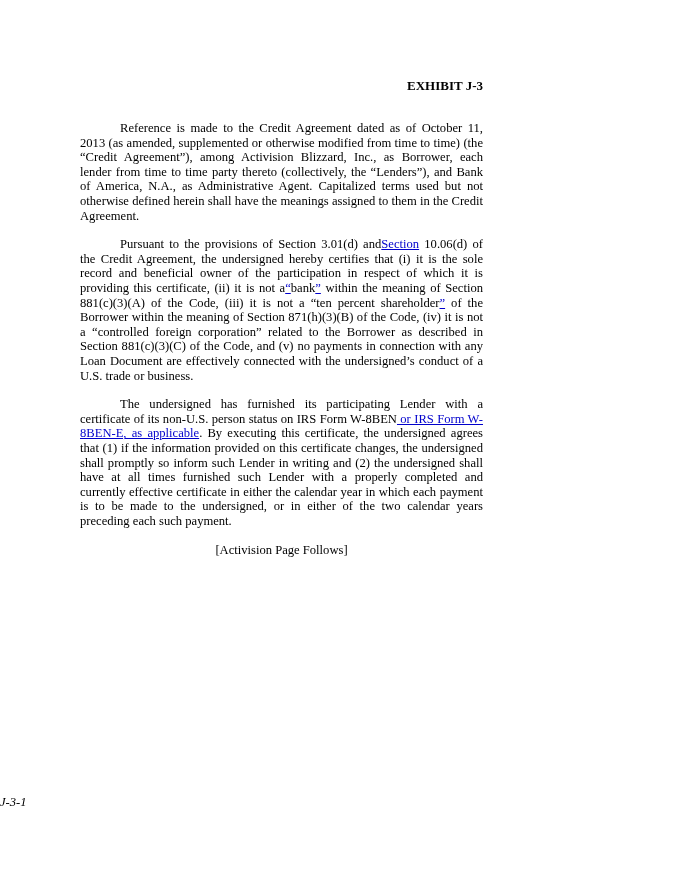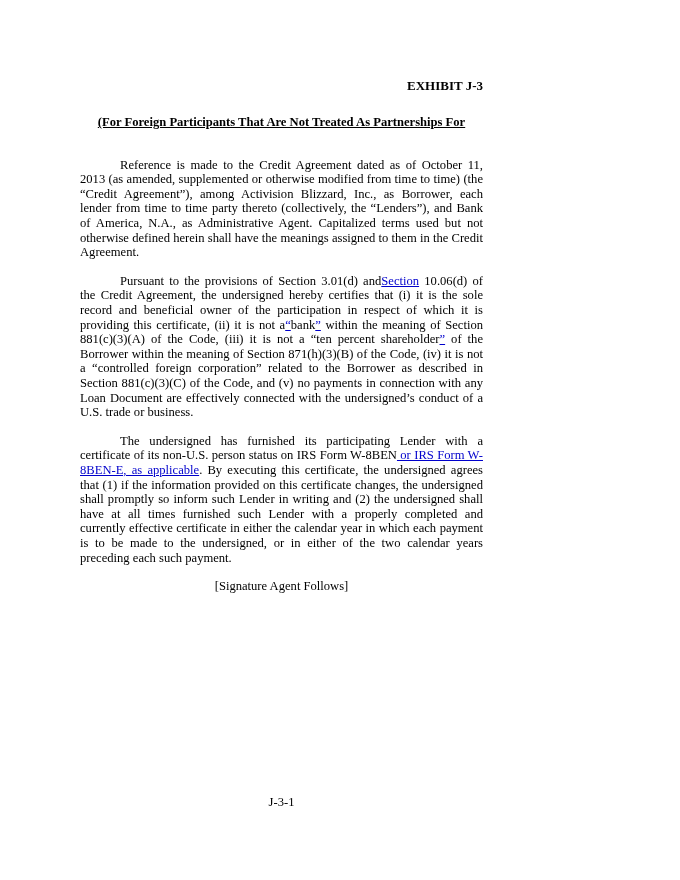--- a/index.html
+++ b/index.html
@@ -41,37 +41,36 @@
   }
   .sig-note {
     text-align: center;
     margin-top: 14px;
   }
   .footer {
     position: absolute;
     left: 0;
     right: 0;
     top: 795px;
-    text-align: center;
+    font-style: italic;
   }
 </style>
 </head>
 <body>
 
 <div class="page">
 
   <div class="exhibit">EXHIBIT J-3</div>
 
   <div class="title-block">
-    <div class="title-line">(For Foreign Participants That Are Not Treated As Partnerships For</div>
   </div>
 
   <p class="body-para"><span class="seg-normal">Reference is made to the Credit Agreement dated as of October 11, 2013 (as amended, supplemented or otherwise modified from time to time) (the “</span><span class="seg-defterm">Credit Agreement</span><span class="seg-normal">”), among Activision Blizzard, Inc., as Borrower, each lender from time to time party thereto (collectively, the “</span><span class="seg-defterm">Lenders</span><span class="seg-normal">”), and Bank of America, N.A., as Administrative Agent.  Capitalized terms used but not otherwise defined herein shall have the meanings assigned to them in the Credit Agreement.</span></p>
 
   <p class="body-para"><span class="seg-normal">Pursuant to the provisions of Section 3.01(d) and</span><span class="seg-ins">Section</span><span class="seg-normal"> 10.06(d) of the Credit Agreement, the undersigned hereby certifies that (i) it is the sole record and beneficial owner of the participation in respect of which it is providing this certificate, (ii) it is not a</span><span class="seg-ins">“</span><span class="seg-normal">bank</span><span class="seg-ins">”</span><span class="seg-normal"> within the meaning of Section 881(c)(3)(A) of the Code, (iii) it is not a “ten percent shareholder</span><span class="seg-ins">”</span><span class="seg-normal"> of the Borrower within the meaning of Section 871(h)(3)(B) of the Code, (iv) it is not a “controlled foreign corporation” related to the Borrower as described in Section 881(c)(3)(C) of the Code, and (v) no payments in connection with any Loan Document are effectively connected with the undersigned’s conduct of a U.S. trade or business.</span></p>
 
   <p class="body-para"><span class="seg-normal">The undersigned has furnished its participating Lender with a certificate of its non-U.S. person status on IRS Form W-8BEN</span><span class="seg-ins"> or IRS Form W-8BEN-E, as applicable</span><span class="seg-normal">.  By executing this certificate, the undersigned agrees that (1) if the information provided on this certificate changes, the undersigned shall promptly so inform such Lender in writing and (2) the undersigned shall have at all times furnished such Lender with a properly completed and currently effective certificate in either the calendar year in which each payment is to be made to the undersigned, or in either of the two calendar years preceding each such payment.</span></p>
 
-  <div class="sig-note">[Signature Agent Follows]</div>
+  <div class="sig-note">[Activision Page Follows]</div>
 
   <div class="footer">J-3-1</div>
 
 </div>
 
 </body></html>

